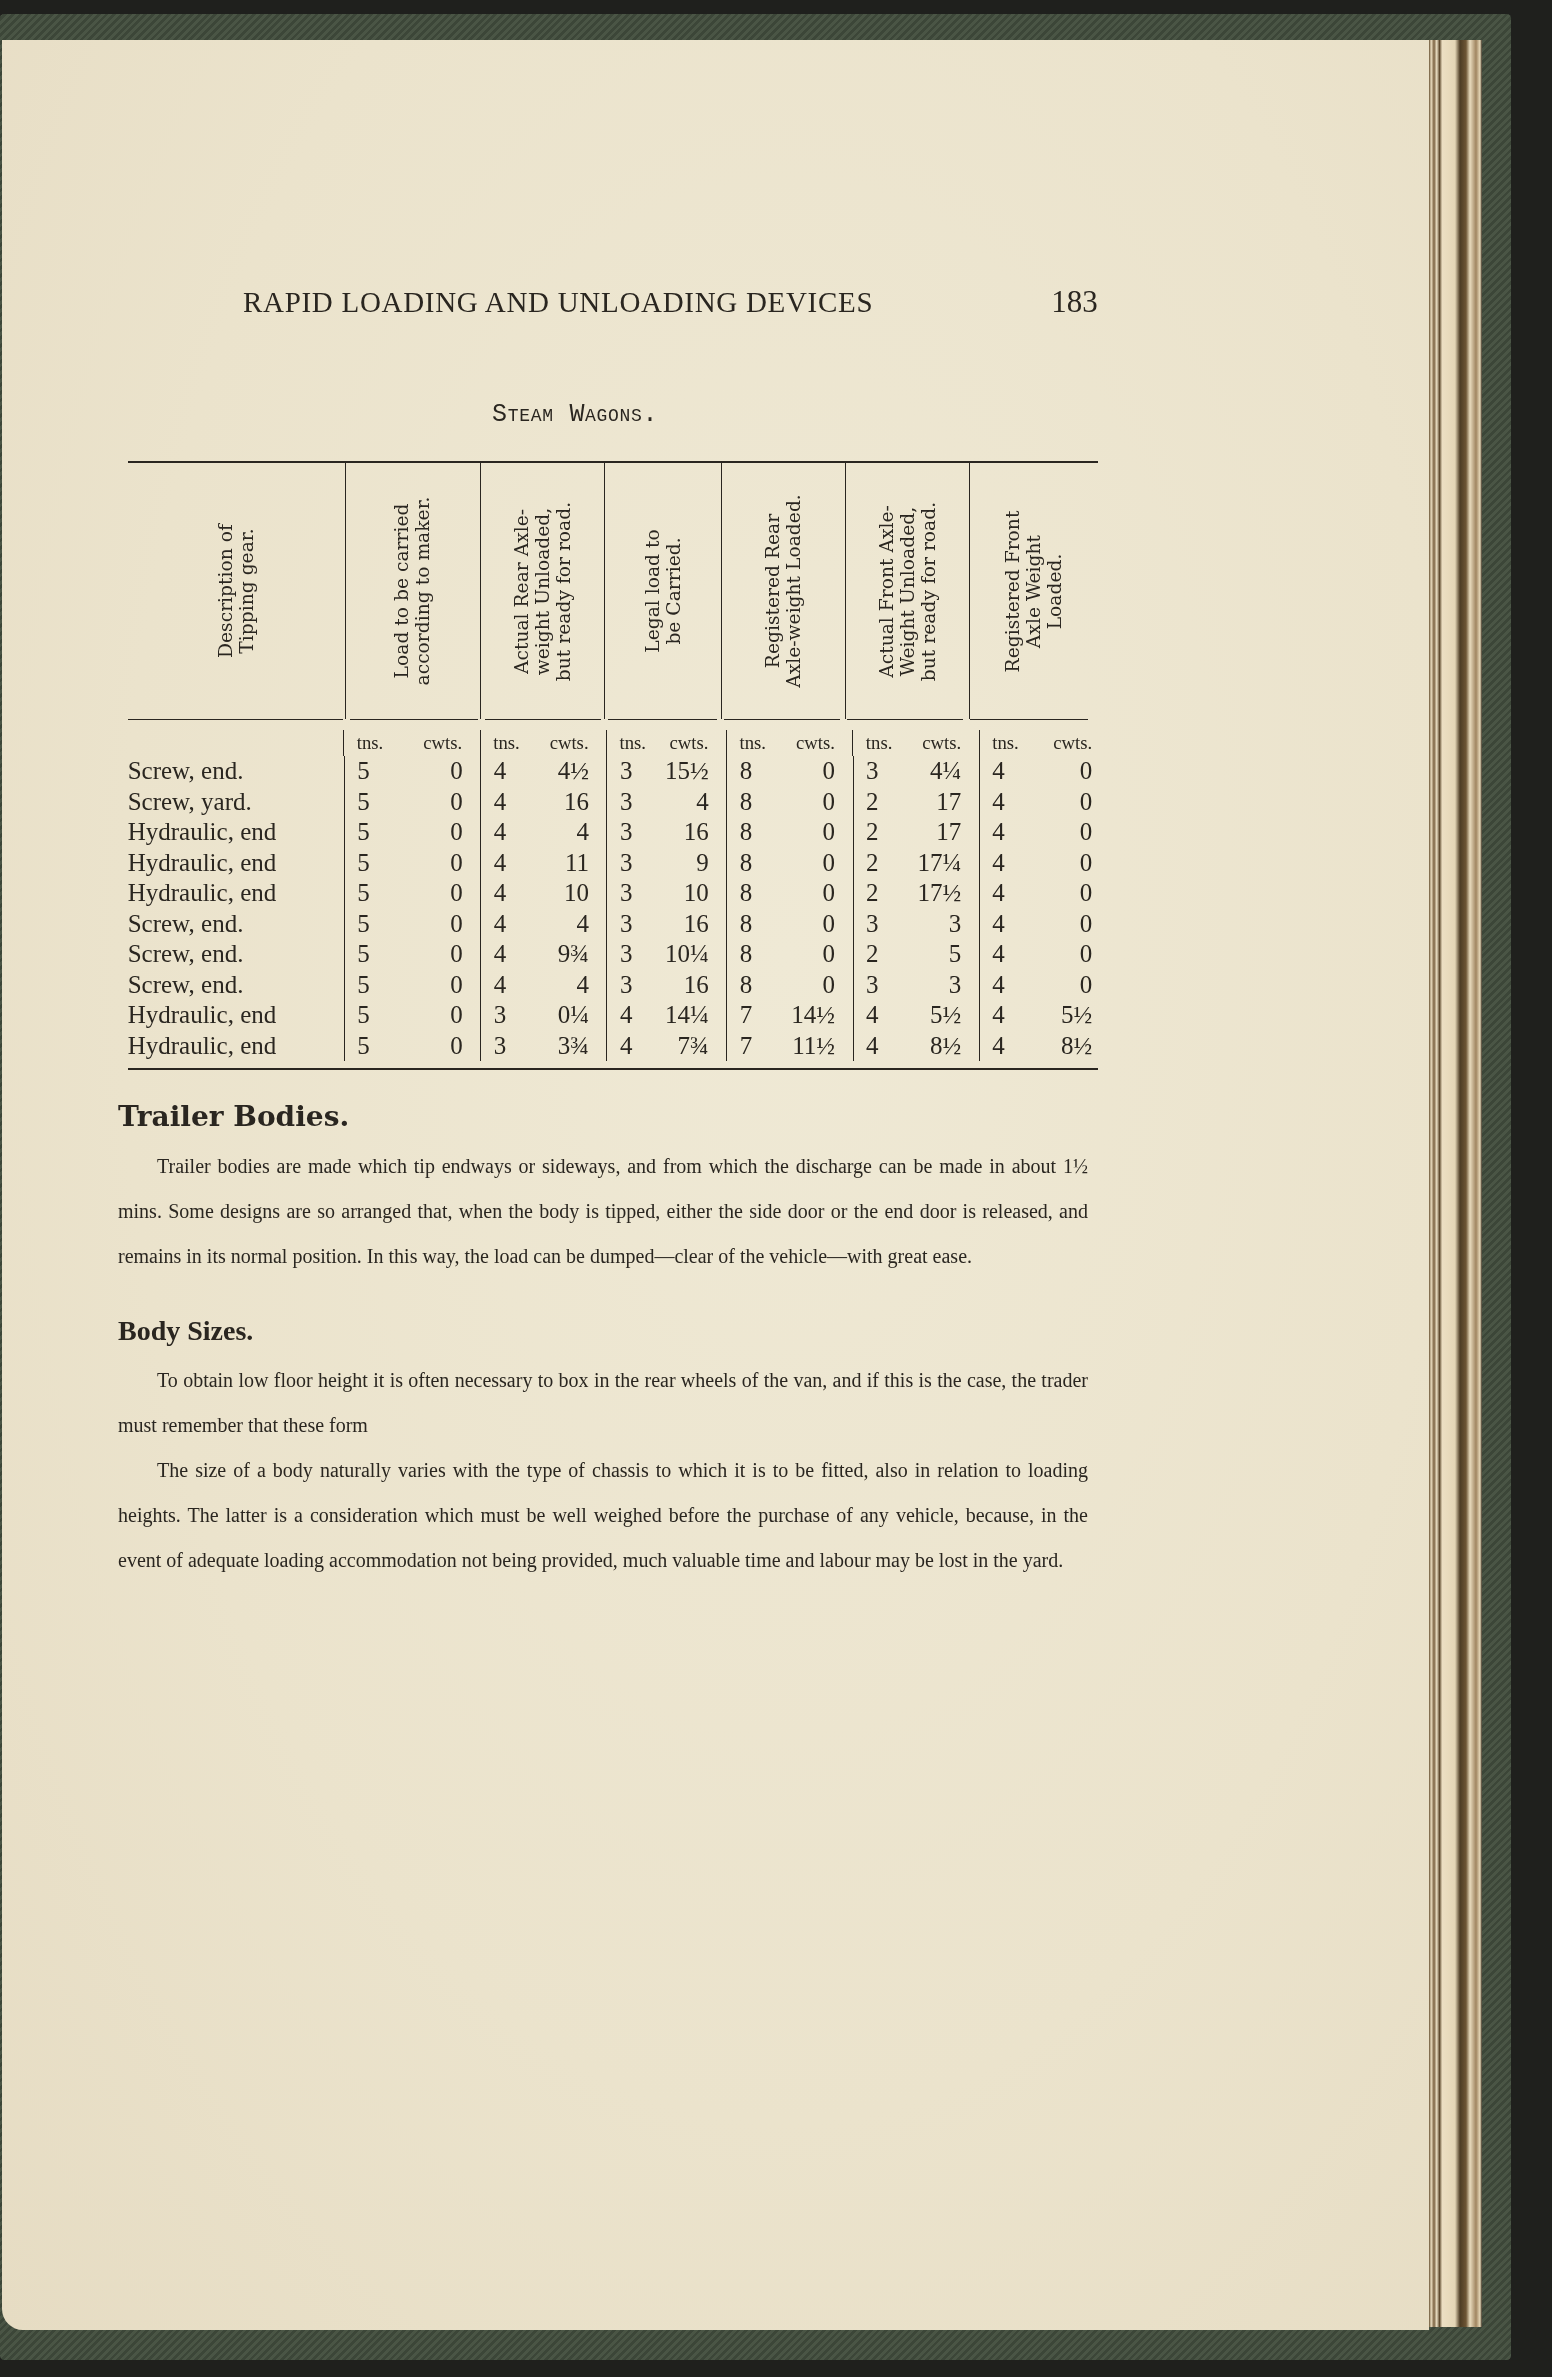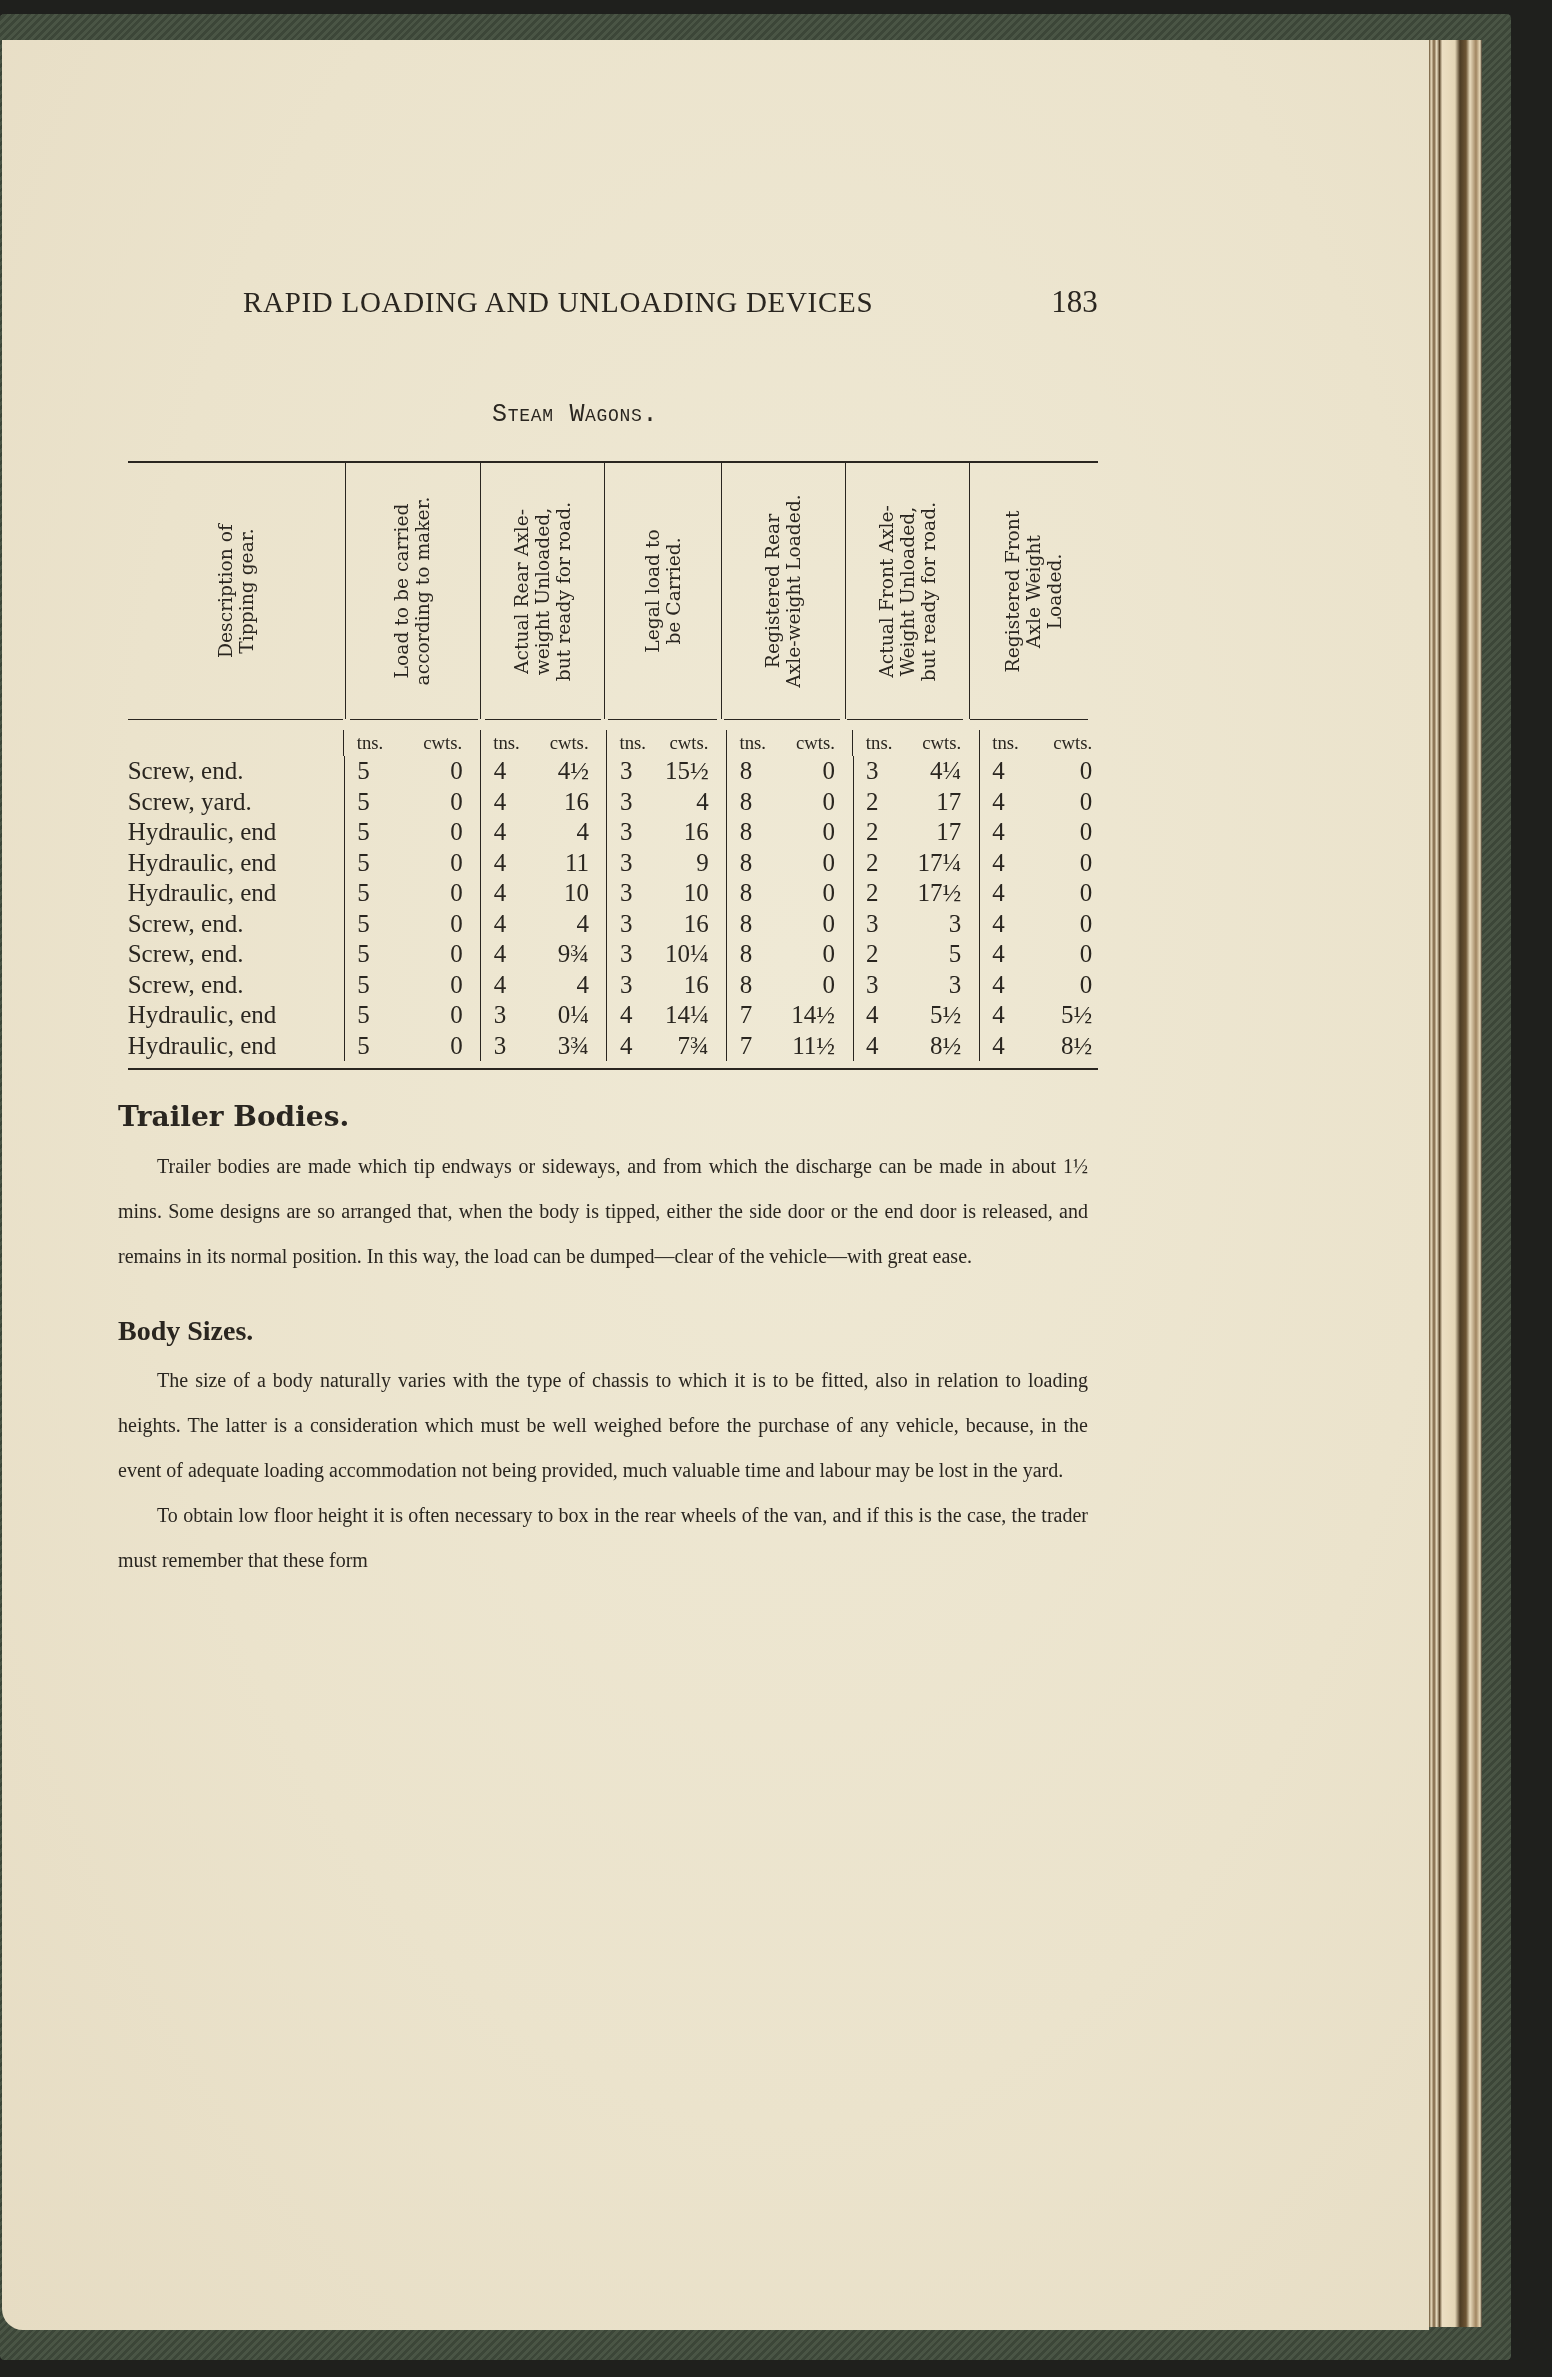--- a/index.html
+++ b/index.html
@@ -471,18 +471,18 @@
           </div>
         </div>
 
       <div class="rule-bottom"></div>
     </div>
 
     <div class="prose" id="prose" style="top:1060px">
         <div class="heading" style="margin: 0px 0px 11px;">Trailer Bodies.</div>
         <p class="para">Trailer bodies are made which tip endways or sideways, and from which the discharge can be made in about 1½ mins. Some designs are so arranged that, when the body is tipped, either the side door or the end door is released, and remains in its normal position. In this way, the load can be dumped—clear of the vehicle—with great ease.</p>
         <div class="heading" style="margin: 36px 0px 11px; font-family: Liberation Serif, serif;">Body Sizes.</div>
+        <p class="para">To obtain low floor height it is often necessary to box in the rear wheels of the van, and if this is the case, the trader must remember that these form</p>
         <p class="para">The size of a body naturally varies with the type of chassis to which it is to be fitted, also in relation to loading heights. The latter is a consideration which must be well weighed before the purchase of any vehicle, because, in the event of adequate loading accommodation not being provided, much valuable time and labour may be lost in the yard.</p>
-        <p class="para">To obtain low floor height it is often necessary to box in the rear wheels of the van, and if this is the case, the trader must remember that these form</p>
       </div>
   </div>
 </div>
 
 
 </body></html>

